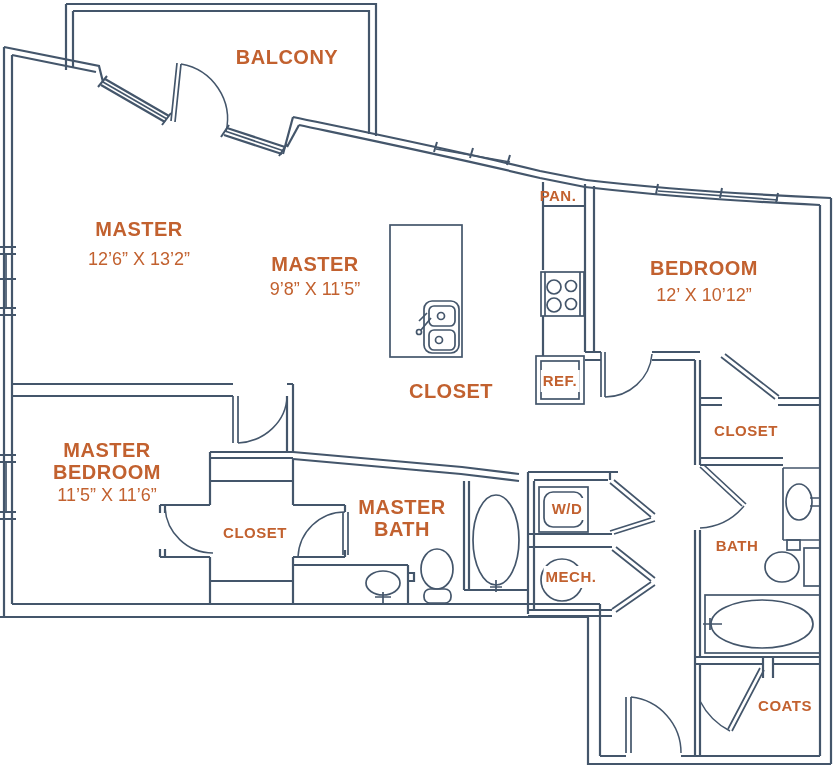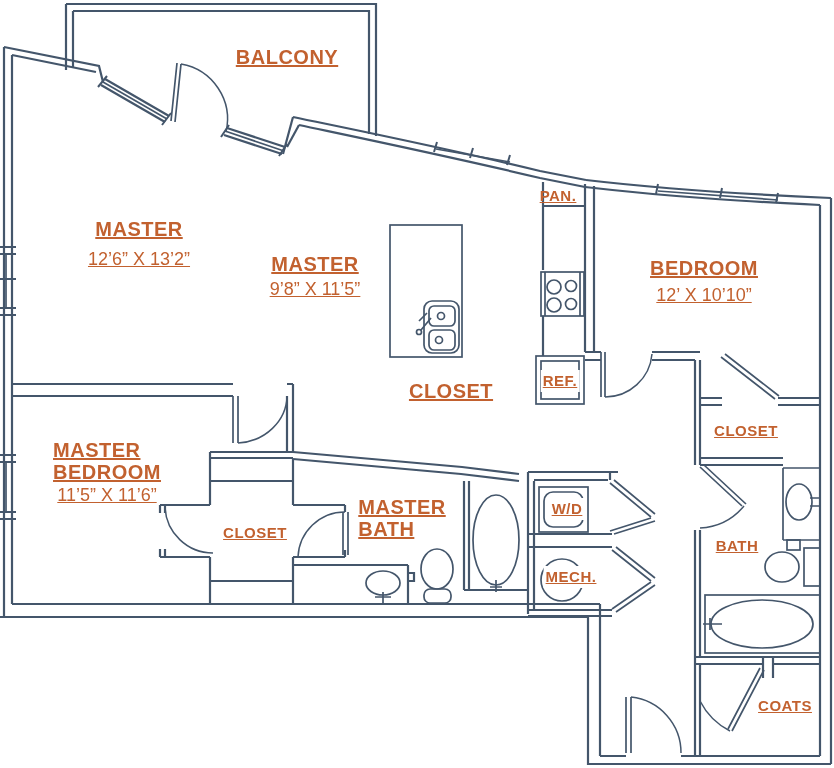--- a/index.html
+++ b/index.html
@@ -23,21 +23,21 @@
   .tick{stroke-width:2;}
   .lbl{
     position:absolute;
     transform:translate(-50%,-50%);
     color:var(--label);
     font-weight:700;
     font-size:20px;
     letter-spacing:.5px;
     line-height:22px;
     white-space:pre-line;
-    text-decoration:underline;
+    text-align:center;
   }
   .dim{
     font-weight:400;
     font-size:18px;
     letter-spacing:0;
   }
   .sm{font-size:15px;}
   .boxed{background:var(--bg);padding:0 2px;}
 </style>
 </head>
@@ -269,21 +269,21 @@
 
   <div class="lbl" style="left:315px;top:264px">MASTER</div>
   <div class="lbl dim" style="left:315px;top:289px">9’8” X 11’5”</div>
 
   <div class="lbl" style="left:451px;top:391px">CLOSET</div>
 
   <div class="lbl sm" style="left:558px;top:196px">PAN.</div>
   <div class="lbl sm boxed" style="left:560px;top:381px">REF.</div>
 
   <div class="lbl" style="left:704px;top:268px">BEDROOM</div>
-  <div class="lbl dim" style="left:704px;top:295px">12’ X 10’10”</div>
+  <div class="lbl dim" style="left:704px;top:295px">12’ X 10’12”</div>
 
   <div class="lbl sm" style="left:746px;top:431px">CLOSET</div>
   <div class="lbl sm" style="left:737px;top:546px">BATH</div>
 
   <div class="lbl sm boxed" style="left:567px;top:509px">W/D</div>
   <div class="lbl sm boxed" style="left:571px;top:577px">MECH.</div>
 
   <div class="lbl" style="left:107px;top:461px">MASTER
 BEDROOM</div>
   <div class="lbl dim" style="left:107px;top:495px">11’5” X 11’6”</div>

